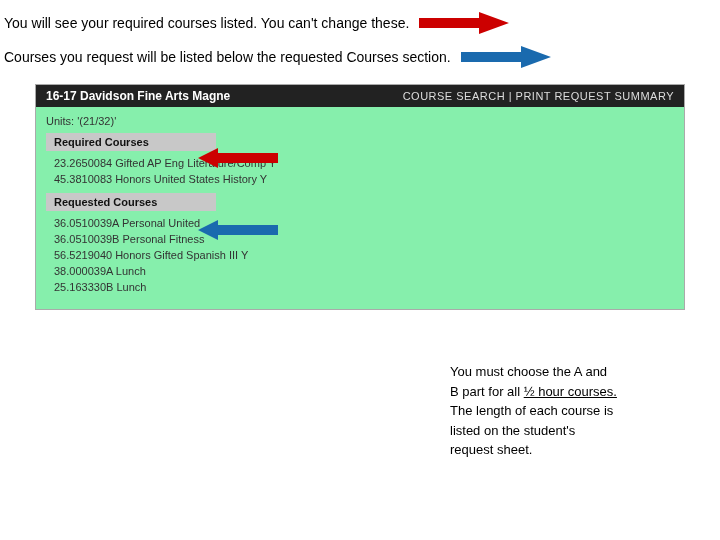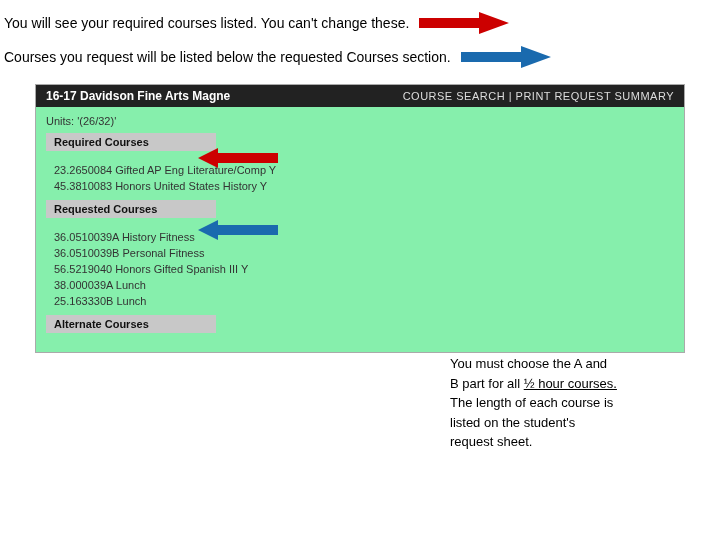--- a/index.html
+++ b/index.html
@@ -83,42 +83,42 @@
       color: #333;
       margin-bottom: 6px;
     }
 
     .section-header {
       background: #c8c8c8;
       color: #111;
       font-size: 11px;
       font-weight: bold;
       padding: 3px 8px;
-      margin-bottom: 11px;
+      margin-bottom: 4px;
       width: 170px;
     }
 
     .course-row {
       font-size: 11px;
       color: #333;
       padding: 2px 8px;
       display: flex;
       align-items: center;
       gap: 6px;
     }
 
     .section-block {
       margin-bottom: 6px;
     }
 
     
     .right-panel {
       position: absolute;
       right: 20px;
-      top: 270px;
+      top: 278px;
       width: 220px;
       font-size: 13px;
       line-height: 1.5;
       margin-left: 21px;
     }
 
     .right-panel .underline {
       text-decoration: underline;
     }
 
@@ -152,40 +152,37 @@
   </div>
 
   <div class="box-wrapper">
 
     <div class="course-box">
       <div class="course-box-header">
         <span class="school-name">16-17 Davidson Fine Arts Magne</span>
         <span class="nav-links">COURSE SEARCH  |  PRINT REQUEST SUMMARY</span>
       </div>
       <div class="course-box-body">
-        <div class="units-line">Units: '(26/32)'</div>
+        <div class="units-line">Units: '(21/32)'</div>
 
         <div class="section-block">
           <div class="section-header">Required Courses</div>
           <div class="course-row">23.2650084 Gifted AP Eng Literature/Comp Y</div>
           <div class="course-row">45.3810083 Honors United States History Y</div>
         </div>
 
         <div class="section-block">
           <div class="section-header">Requested Courses</div>
-          <div class="course-row">36.0510039A History Fitness</div>
+          <div class="course-row">36.0510039A Personal United</div>
           <div class="course-row">36.0510039B Personal Fitness</div>
           <div class="course-row">56.5219040 Honors Gifted Spanish III Y</div>
           <div class="course-row">38.000039A  Lunch</div>
           <div class="course-row">25.163330B  Lunch</div>
         </div>
 
-        <div class="section-block">
-          <div class="section-header">Alternate Courses</div>
-        </div>
       </div>
     </div>
 
     <svg style="position:absolute; left:168px; top:62px; width:80px; height:24px;" viewBox="0 0 80 24" xmlns="http://www.w3.org/2000/svg">
       <polygon points="80,7 20,7 20,2 0,12 20,22 20,17 80,17" fill="#cc0000"></polygon>
     </svg>
 
     <svg style="position:absolute; left:168px; top:134px; width:80px; height:24px;" viewBox="0 0 80 24" xmlns="http://www.w3.org/2000/svg">
       <polygon points="80,7 20,7 20,2 0,12 20,22 20,17 80,17" fill="#1a6aae"></polygon>
     </svg>

